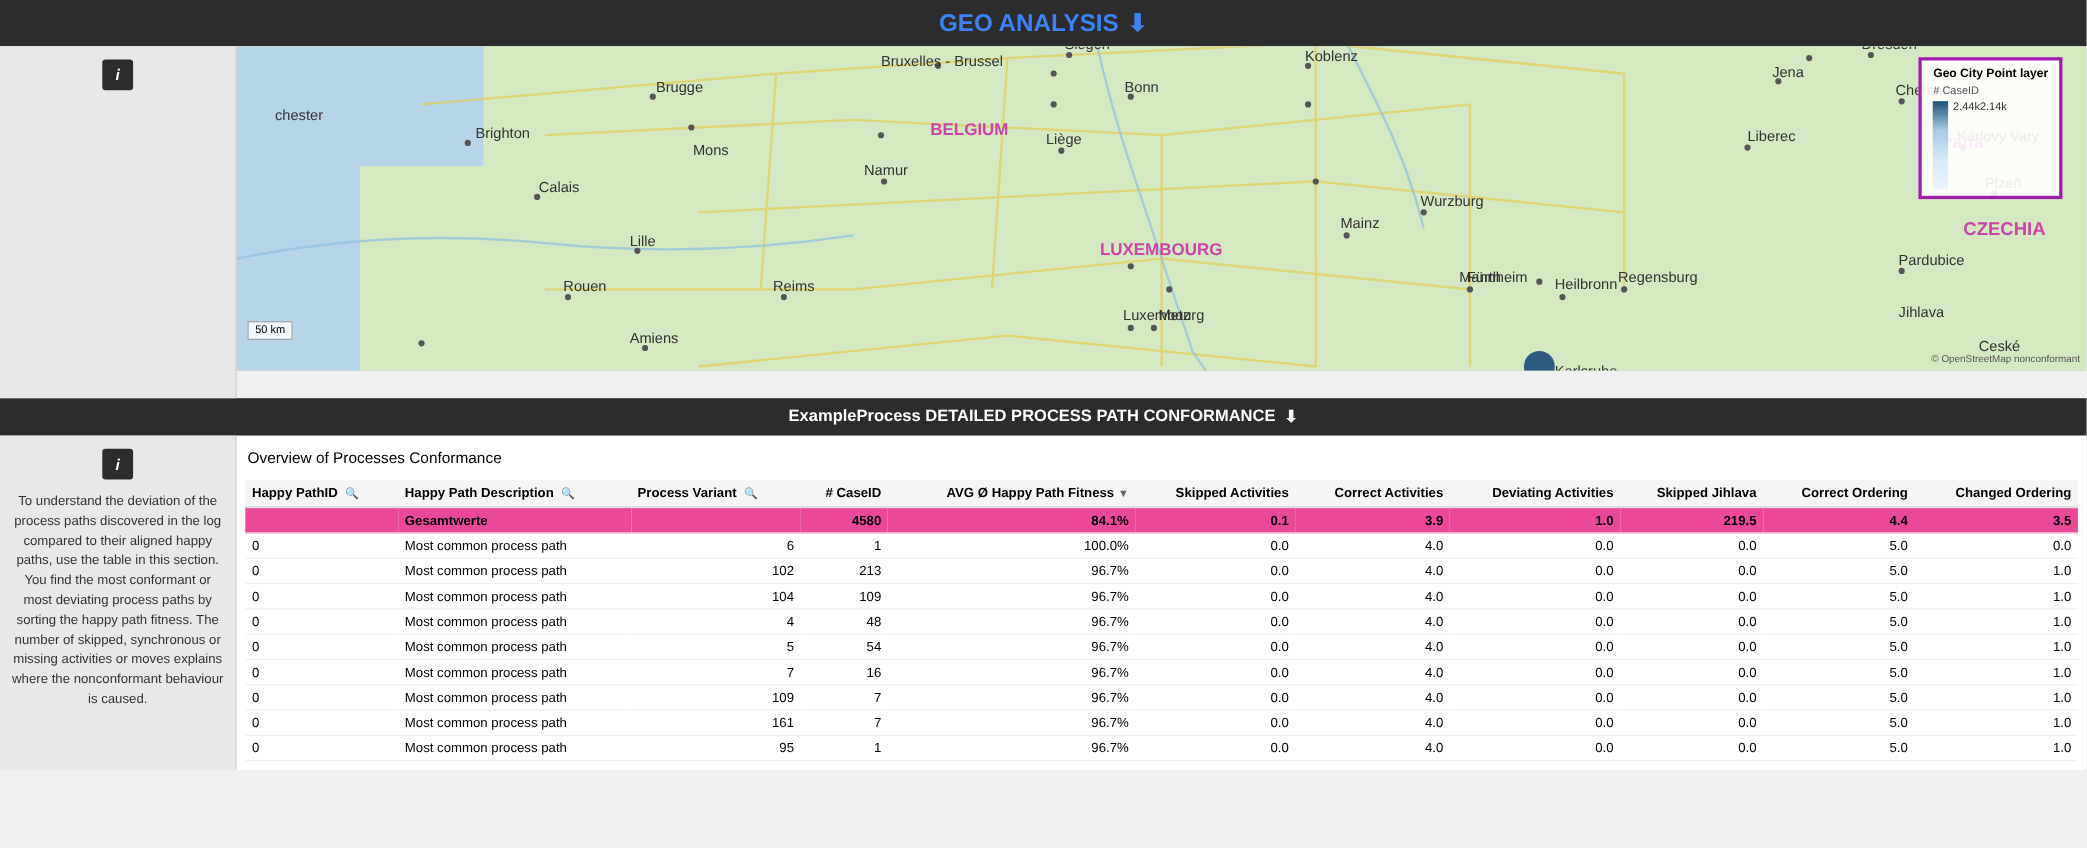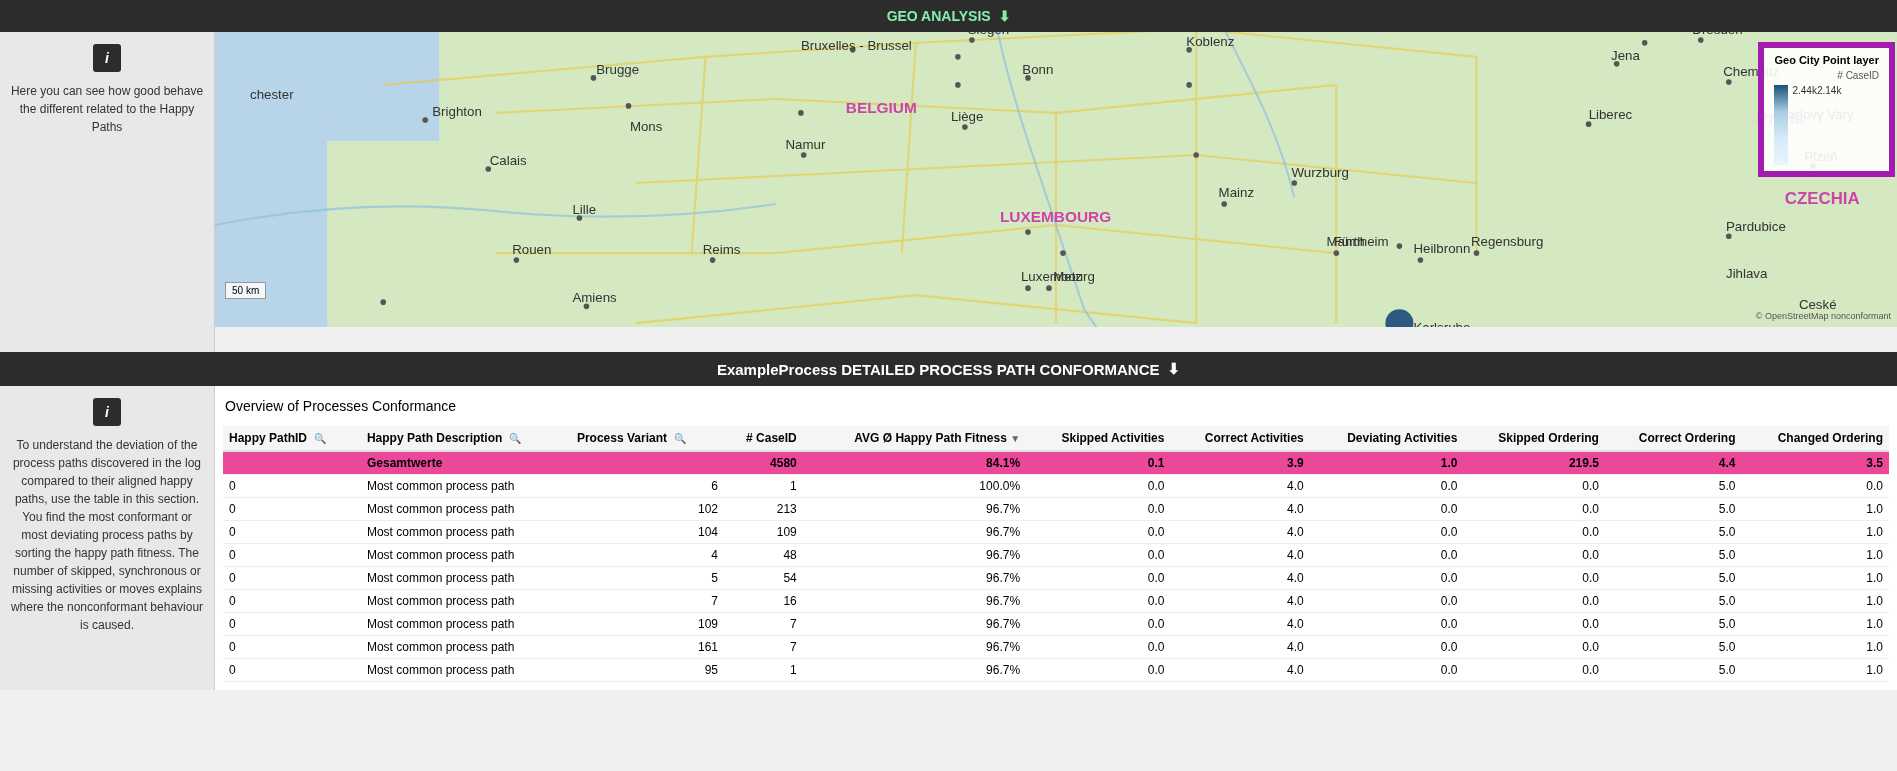--- a/index.html
+++ b/index.html
@@ -1,23 +1,23 @@
 <!DOCTYPE html>
 <html><head>
   <meta charset="utf-8">
   <style>
     * { box-sizing: border-box; margin: 0; padding: 0; }
     body { font-family: Arial, sans-serif; font-size: 12px; background: #f0f0f0; width: 1897px; min-height: 771px; overflow-x: hidden; }
 
     .top-header {
       background: #2c2c2c;
-      color: #86efac;
+      color: #3b82f6;
       text-align: center;
       padding: 8px;
-      font-size: 14px;
+      font-size: 22px;
       font-weight: bold;
       display: flex;
       align-items: center;
       justify-content: center;
       gap: 8px;
     }
 
     .main-layout { display: flex; width: 100%; }
 
     .left-panel {
@@ -74,27 +74,26 @@
 
     
     .map-svg {
       width: 100%;
       height: 100%;
     }
 
     .map-legend {
       position: absolute;
       top: 10px;
-      right: 2px;
+      right: 22px;
       background: rgba(255,255,255,0.9);
       padding: 6px 10px;
-      border: 6px solid #a21caf;
+      border: 3px solid #a21caf;
       font-size: 11px;
       min-width: 90px;
-      text-align: right;
     }
     .map-legend-title { font-weight: bold; font-size: 11px; margin-bottom: 4px; }
     .map-legend-subtitle { font-size: 10px; color: #555; margin-bottom: 4px; }
     .legend-bar {
       display: flex;
       align-items: stretch;
       gap: 4px;
     }
     .legend-gradient {
       width: 14px;
@@ -143,21 +142,21 @@
     .bottom-right-section { flex: 1; overflow: hidden; }
 
     .section-header {
       background: #2c2c2c;
       color: #fff;
       text-align: center;
       padding: 8px;
       font-size: 15px;
       font-weight: bold;
       display: flex;
-      align-items: center;
+      align-items: flex-start;
       justify-content: center;
       gap: 8px;
     }
 
     .table-container {
       padding: 8px;
       overflow-x: auto;
       background: #fff;
       max-height: 370px;
       overflow-y: auto;
@@ -212,21 +211,20 @@
   <span>GEO ANALYSIS</span>
   <span>⬇</span>
 </div>
 
 <div class="main-layout">
 
   <div class="left-panel">
     <div class="info-box">
       <span>i</span>
     </div>
-    <div class="left-panel-text">Here you can see how good behave the different related to the Happy Paths</div>
   </div>
 
   <div class="map-section">
     <div class="map-container">
       
       <svg class="map-svg" viewBox="0 0 1200 295" preserveAspectRatio="xMidYMid slice">
 
         <rect width="1200" height="295" fill="#d4e8c2"></rect>
 
         <rect x="0" y="0" width="160" height="120" fill="#b8d4e8"></rect>
@@ -424,21 +422,21 @@
             <th class="right">
               <span>Skipped Activities</span>
             </th>
             <th class="right">
               <span>Correct Activities</span>
             </th>
             <th class="right">
               <span>Deviating Activities</span>
             </th>
             <th class="right">
-              <span>Skipped Ordering</span>
+              <span>Skipped Jihlava</span>
             </th>
             <th class="right">
               <span>Correct Ordering</span>
             </th>
             <th class="right">
               <span>Changed Ordering</span>
             </th>
           </tr>
         </thead>
         <tbody id="table-body">

